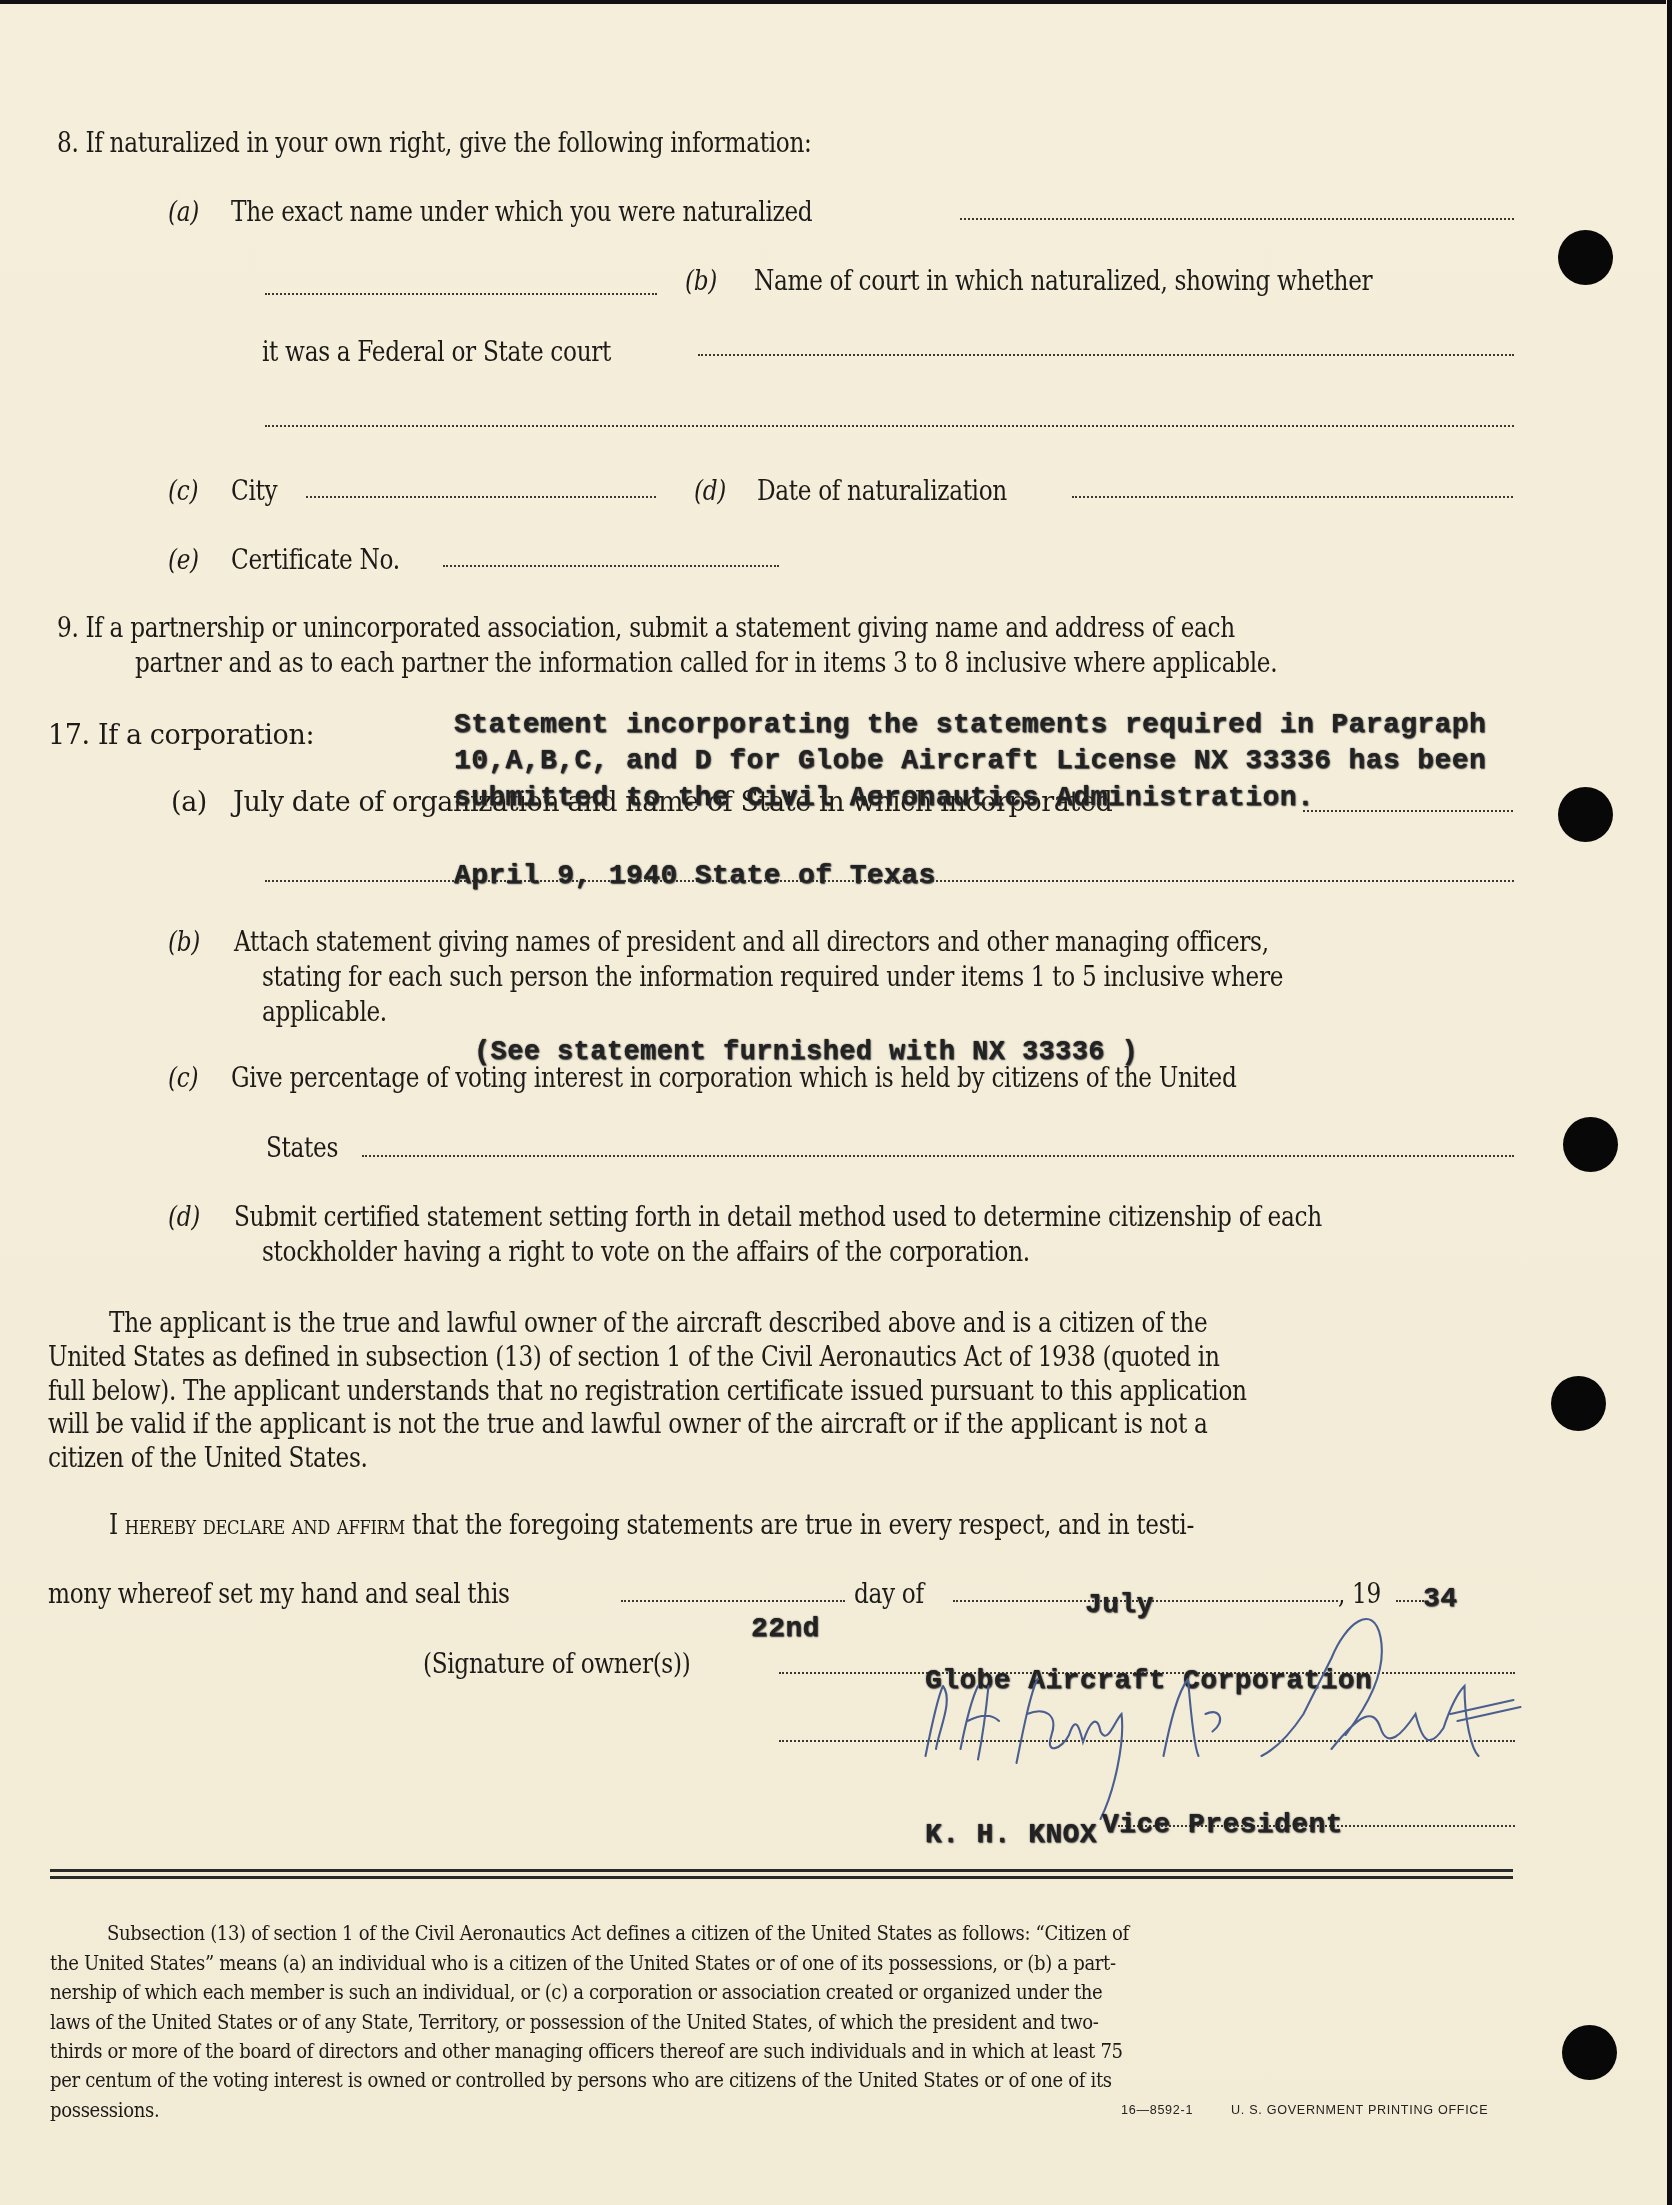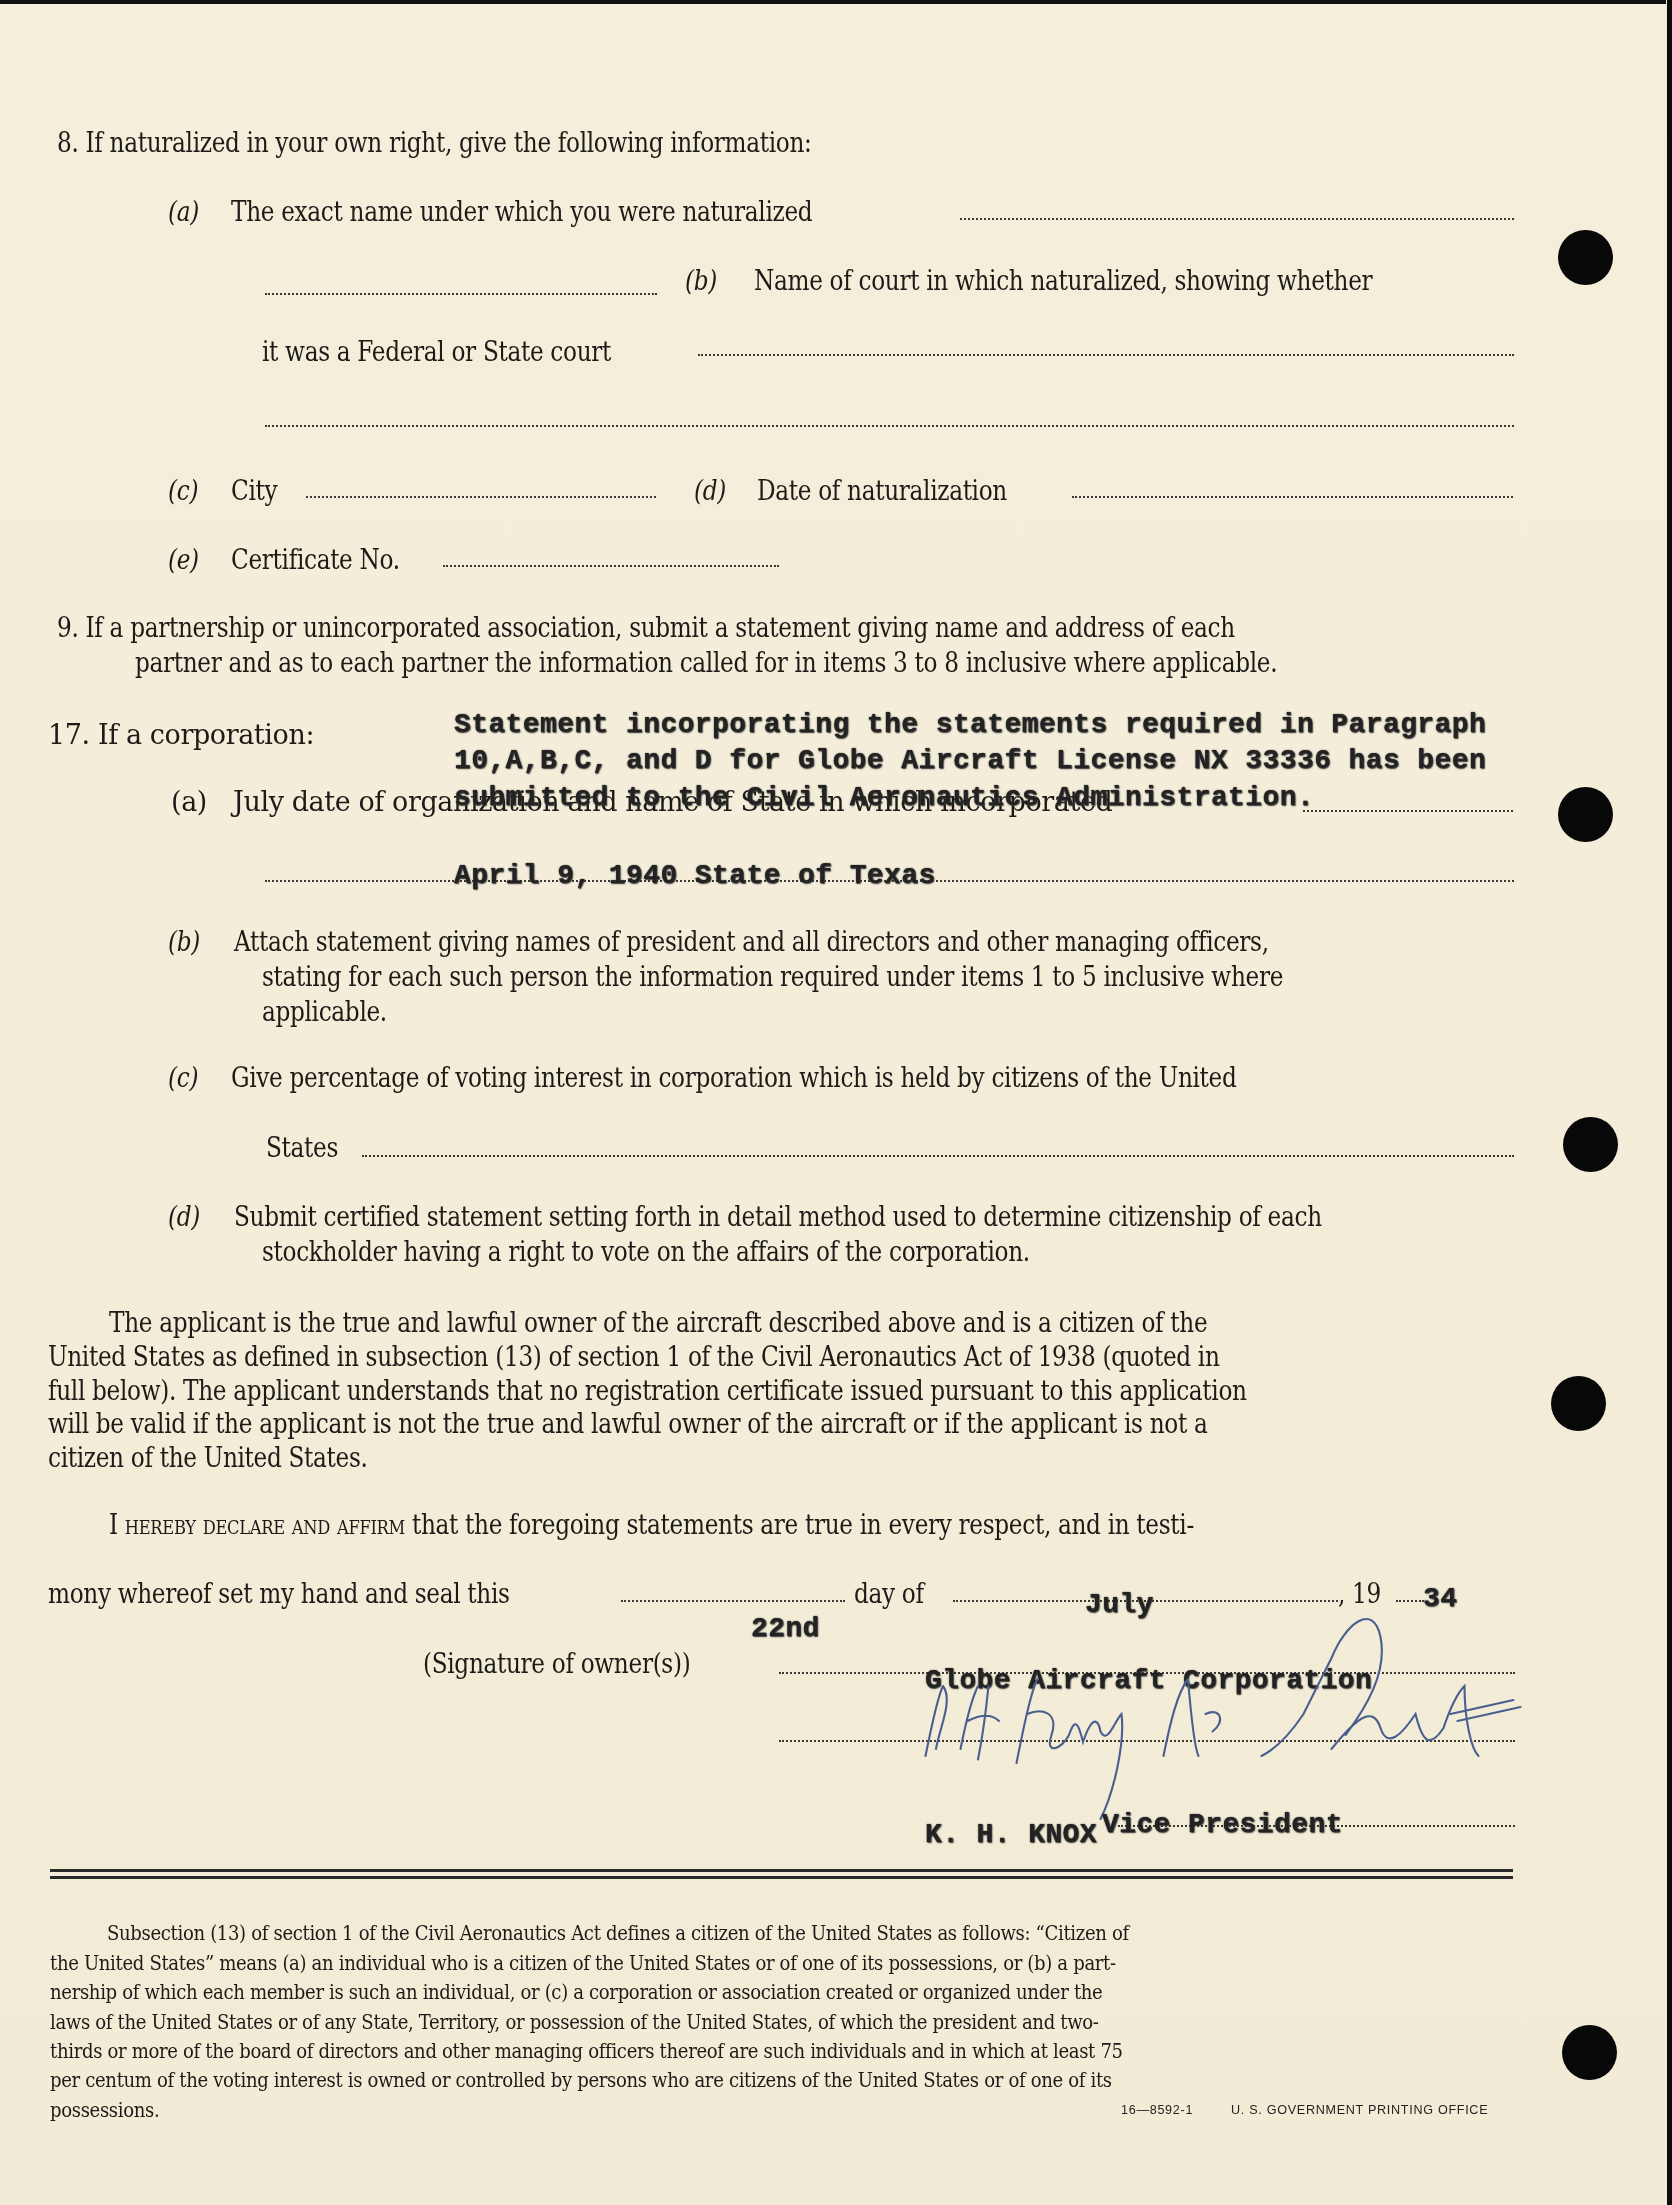--- a/index.html
+++ b/index.html
@@ -63,20 +63,21 @@
   <div class="dots" style="left:1303px;top:806px;width:210px;"></div>
 
   <div class="dots" style="left:265px;top:876px;width:1249px;"></div>
   <div class="tw" style="left:454px;top:856px;">April 9, 1940  State of Texas</div>
 
   <div class="t cond it" style="left:168px;top:922px;">(b)</div>
   <div class="t cond" style="left:234px;top:922px;">Attach statement giving names of president and all directors and other managing officers,</div>
   <div class="t cond" style="left:262px;top:957px;">stating for each such person the information required under items 1 to 5 inclusive where</div>
   <div class="t cond" style="left:262px;top:992px;">applicable.</div>
 
+  <div class="tw" style="left:474px;top:1033px;font-size:27px;">(See statement furnished with NX 33336 )</div>
   <div class="t cond it" style="left:168px;top:1058px;">(c)</div>
   <div class="t cond" style="left:231px;top:1058px;">Give percentage of voting interest in corporation which is held by citizens of the United</div>
   <div class="t cond" style="left:266px;top:1128px;">States</div>
   <div class="dots" style="left:362px;top:1151px;width:1152px;"></div>
 
   <div class="t cond it" style="left:168px;top:1197px;">(d)</div>
   <div class="t cond" style="left:234px;top:1197px;">Submit certified statement setting forth in detail method used to determine citizenship of each</div>
   <div class="t cond" style="left:262px;top:1232px;">stockholder having a right to vote on the affairs of the corporation.</div>
 
   <div class="t cond" style="left:109px;top:1303px;">The applicant is the true and lawful owner of the aircraft described above and is a citizen of the</div>

